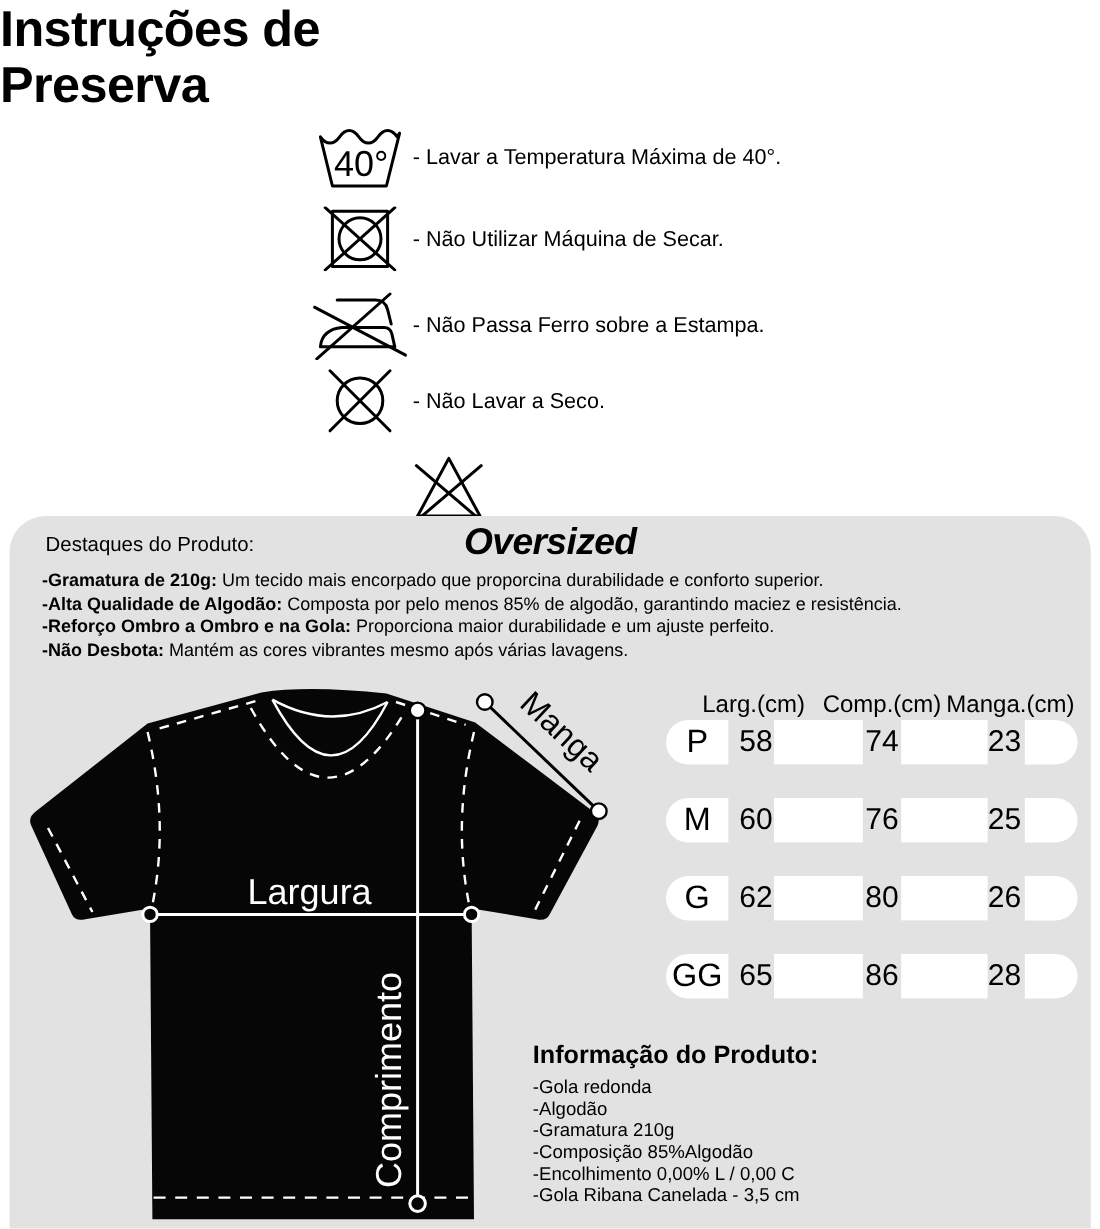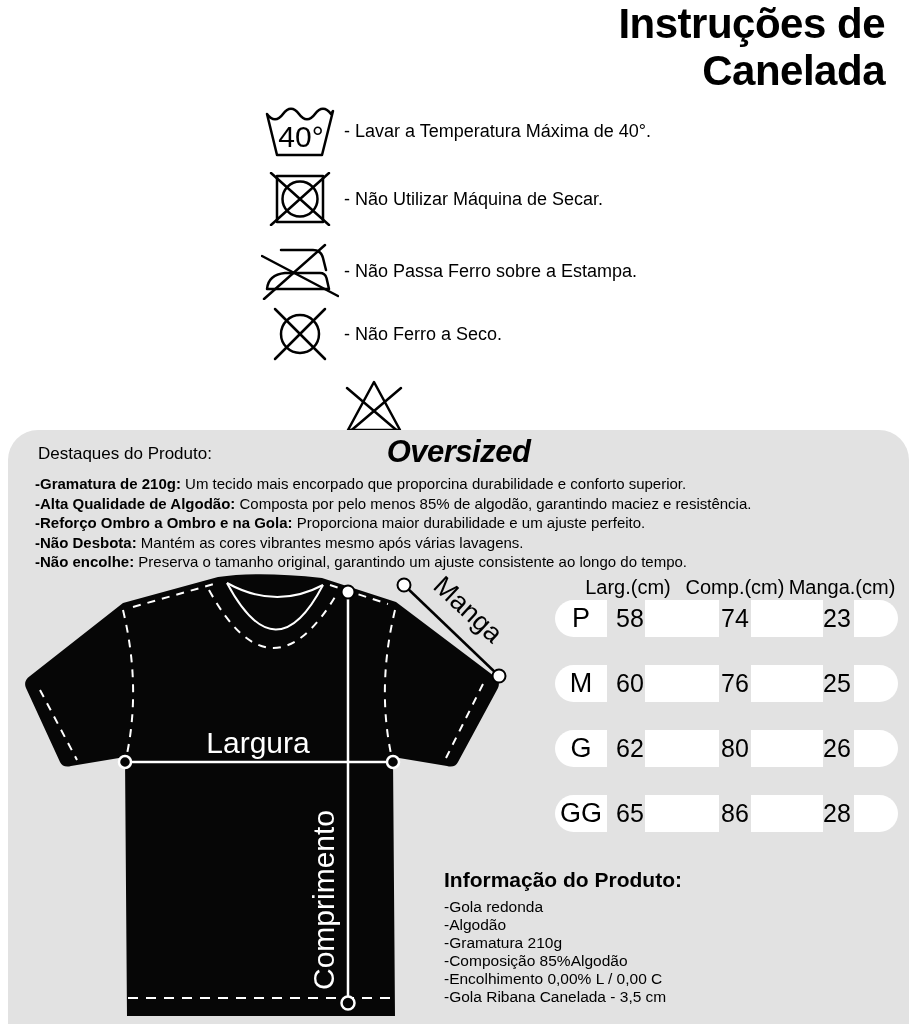--- a/index.html
+++ b/index.html
@@ -1,21 +1,21 @@
 <!DOCTYPE html>
 <html><head>
 <meta charset="utf-8">
 <style>
   * { margin:0; padding:0; box-sizing:border-box; }
   html,body { width:917px; height:1024px; }
   body { font-family:"Liberation Sans", sans-serif; background:#ffffff; color:#000; }
   #page { position:relative; width:917px; height:1024px; overflow:hidden; background:#fff; }
 
   
-  .title { position:absolute; top:0; left:0; width:885px; text-align:right;
+  .title { position:absolute; top:0; left:0; width:885px; text-align:left;
            font-size:42px; font-weight:bold; line-height:47px; letter-spacing:-0.5px; }
 
   
   .care-row { position:absolute; left:258px; display:flex; align-items:center; }
   .care-sym { width:84px; display:flex; justify-content:center; align-items:center; flex:0 0 84px; }
   .care-label { font-size:18px; padding-left:2px; white-space:nowrap; }
   .care-sym svg { display:block; }
   .sym-stroke { fill:none; stroke:#000; stroke-width:2.5; stroke-linecap:round; stroke-linejoin:round; }
 
   
@@ -50,21 +50,21 @@
   
   .shirt-svg { position:absolute; left:0; top:570px; }
 </style>
 </head>
 <body>
 
 <div id="page">
 
   <div class="title">
     <div>Instruções de</div>
-    <div>Canelada</div>
+    <div>Preserva</div>
   </div>
 
   <div class="care-row" style="top:102px; height:58px;">
     <div class="care-sym">
       <svg width="72" height="56" viewBox="0 0 72 56">
         <path class="sym-stroke" d="M3,11 C8,18 14,18 19,11 C24,4 30,4 35,11 C40,18 46,18 51,11 C56,4 62,4 67,11 L69,8 L58,52 L13,52 Z"></path>
         <text x="37" y="44" font-size="30" text-anchor="middle" fill="#000">40°</text>
       </svg>
     </div>
     <div class="care-label">- Lavar a Temperatura Máxima de 40°.</div>
@@ -95,21 +95,21 @@
   </div>
 
   <div class="care-row" style="top:306px; height:56px;">
     <div class="care-sym">
       <svg width="58" height="58" viewBox="0 0 58 58">
         <circle class="sym-stroke" cx="29" cy="29" r="19"></circle>
         <line class="sym-stroke" x1="4" y1="4" x2="54" y2="54"></line>
         <line class="sym-stroke" x1="54" y1="4" x2="4" y2="54"></line>
       </svg>
     </div>
-    <div class="care-label">- Não Ferro a Seco.</div>
+    <div class="care-label">- Não Lavar a Seco.</div>
   </div>
 
   <div class="care-row" style="top:365px; height:58px;flex-direction:column;">
     <div class="care-sym">
       <svg width="62" height="58" viewBox="0 0 62 58">
         <path class="sym-stroke" d="M31,4 L57,52 L5,52 Z"></path>
         <line class="sym-stroke" x1="4" y1="10" x2="58" y2="56"></line>
         <line class="sym-stroke" x1="58" y1="10" x2="4" y2="56"></line>
       </svg>
     </div>
@@ -118,21 +118,20 @@
 
   <div class="panel">
     <div class="destaques-heading">Destaques do Produto:</div>
     <div class="oversized">Oversized</div>
 
     <div class="hl-list">
       <div><span class="hl-lead">-Gramatura de 210g:</span><span> Um tecido mais encorpado que proporcina durabilidade e conforto superior.</span></div>
       <div><span class="hl-lead">-Alta Qualidade de Algodão:</span><span> Composta por pelo menos 85% de algodão, garantindo maciez e resistência.</span></div>
       <div><span class="hl-lead">-Reforço Ombro a Ombro e na Gola:</span><span> Proporciona maior durabilidade e um ajuste perfeito.</span></div>
       <div><span class="hl-lead">-Não Desbota:</span><span> Mantém as cores vibrantes mesmo após várias lavagens.</span></div>
-      <div><span class="hl-lead">-Não encolhe:</span><span> Preserva o tamanho original, garantindo um ajuste consistente ao longo do tempo.</span></div>
     </div>
 
     <div class="tbl-headers">
       <span style="left:18px;">Larg.(cm)</span>
       <span style="left:125px;">Comp.(cm)</span>
       <span style="left:232px;">Manga.(cm)</span>
     </div>
 
     <div class="size-row" style="top:170px;">
       <div class="size-pill">P</div>

